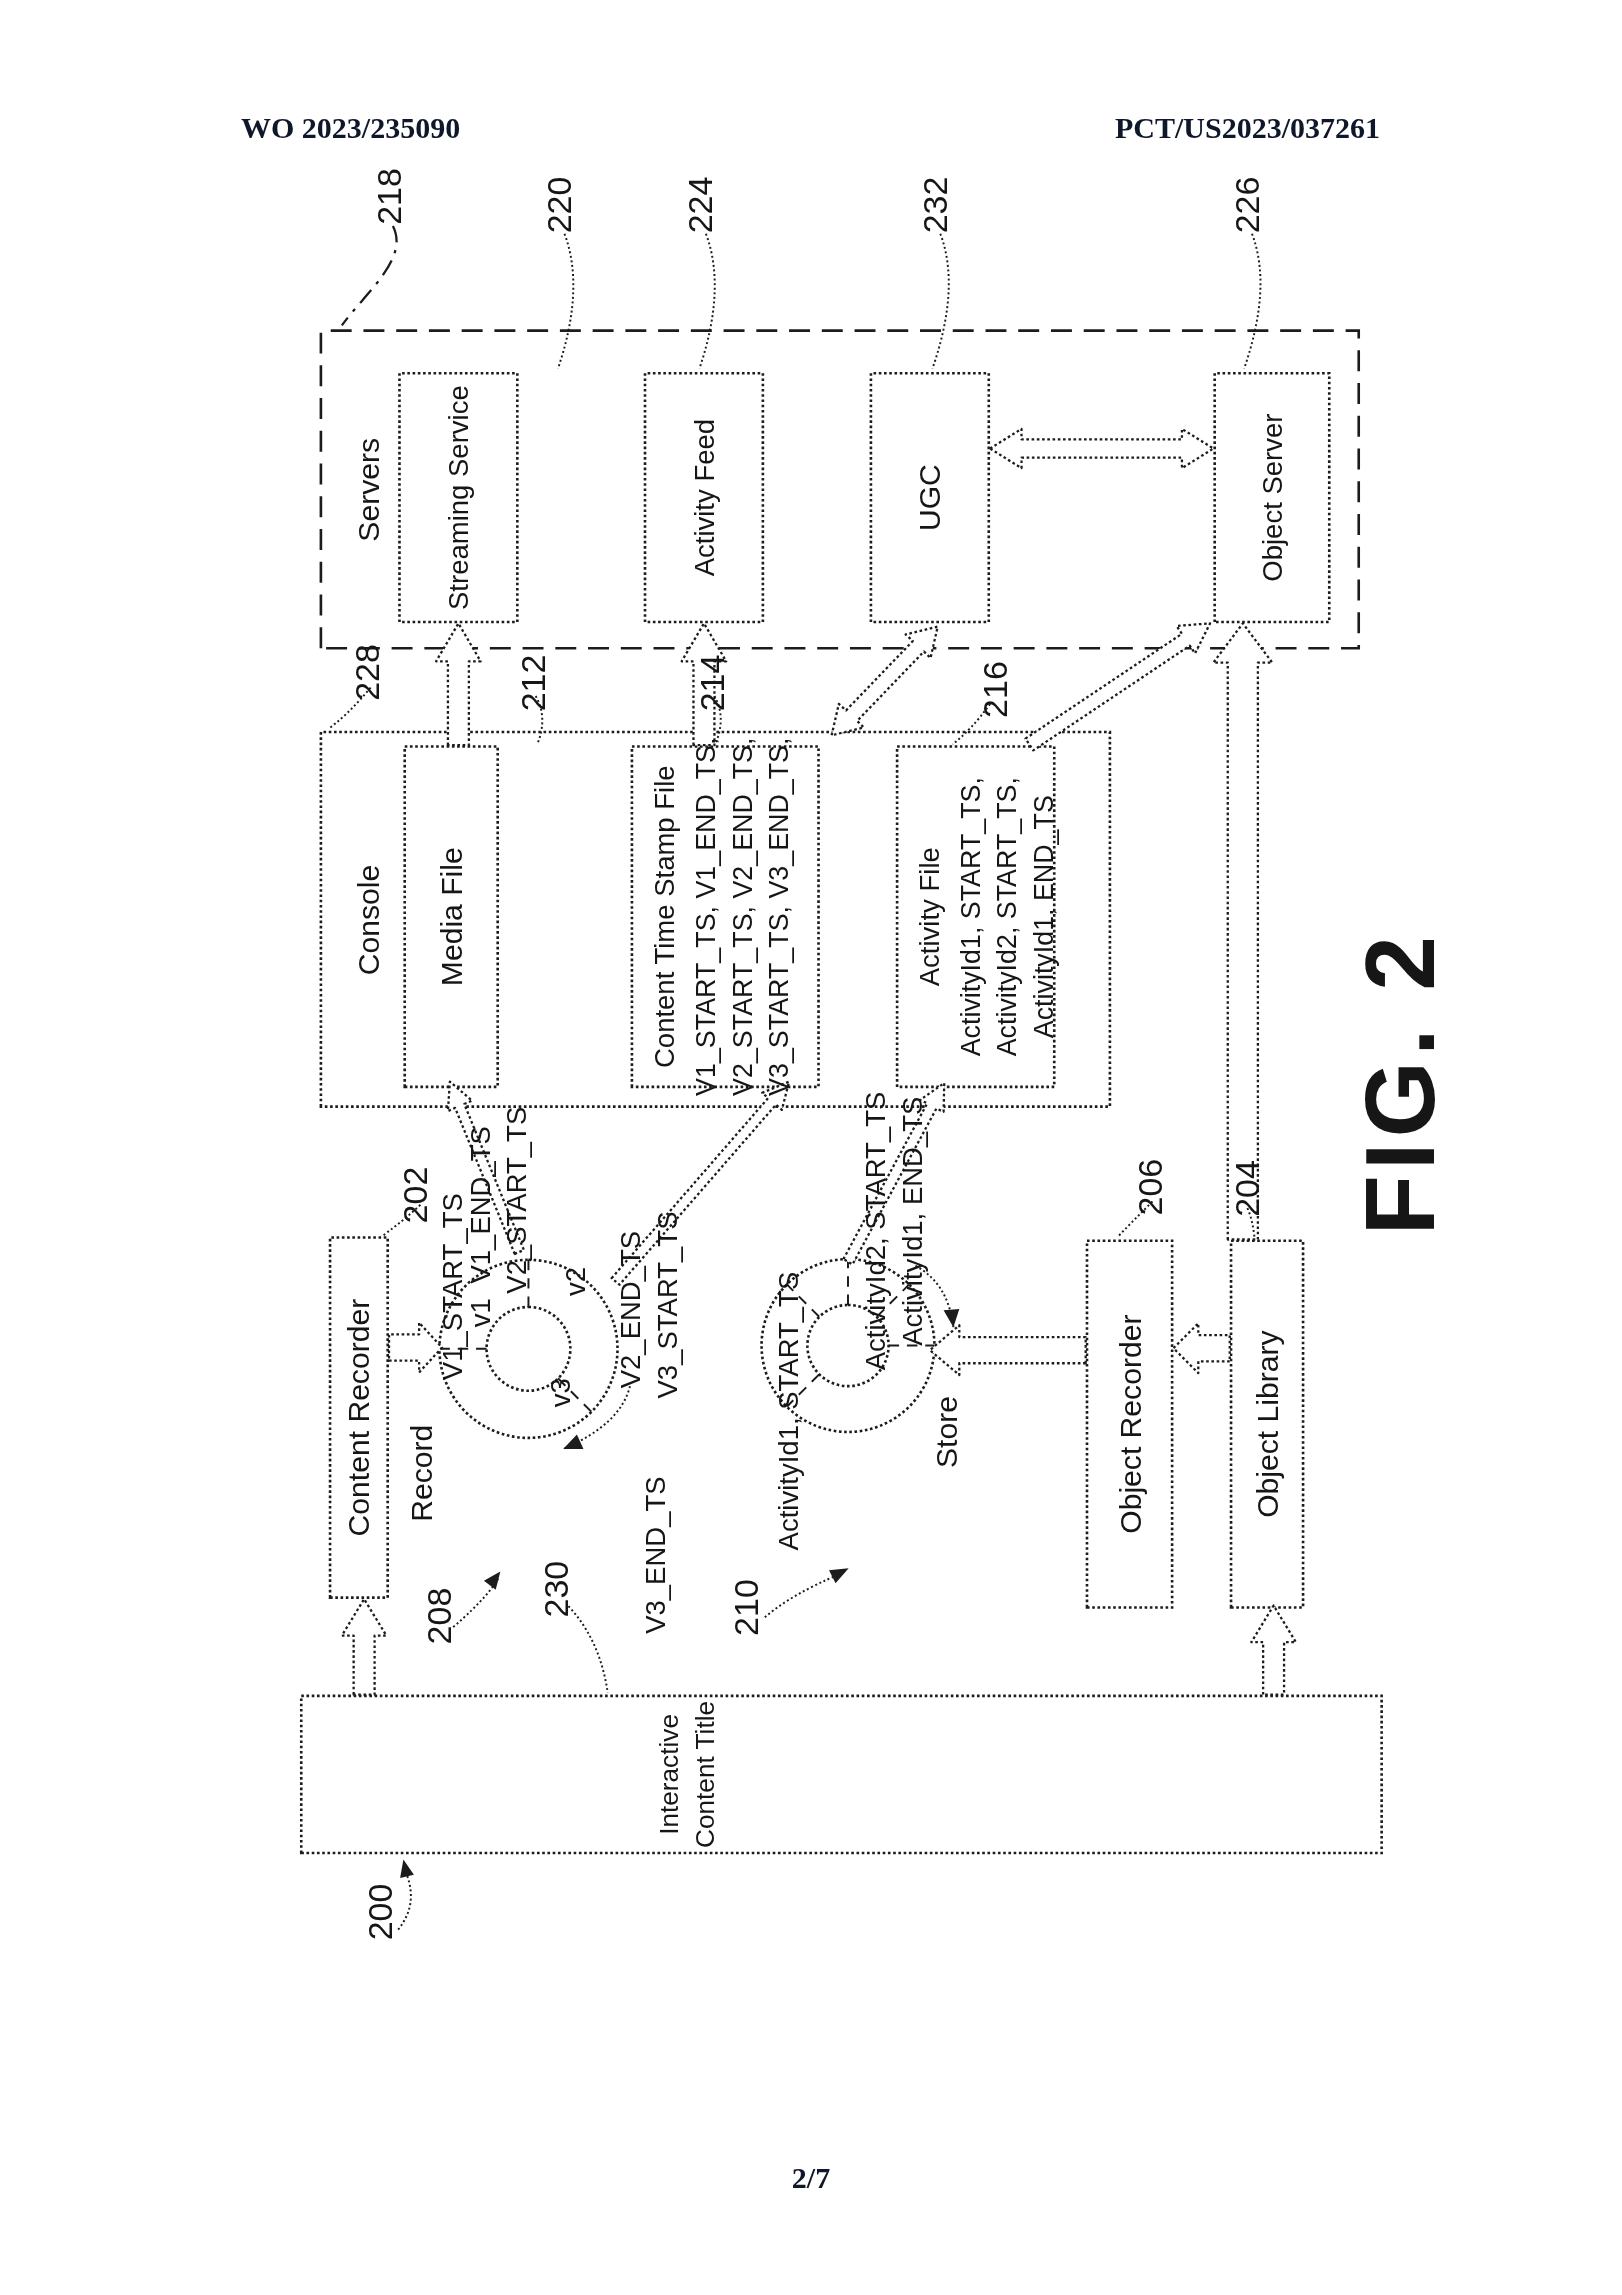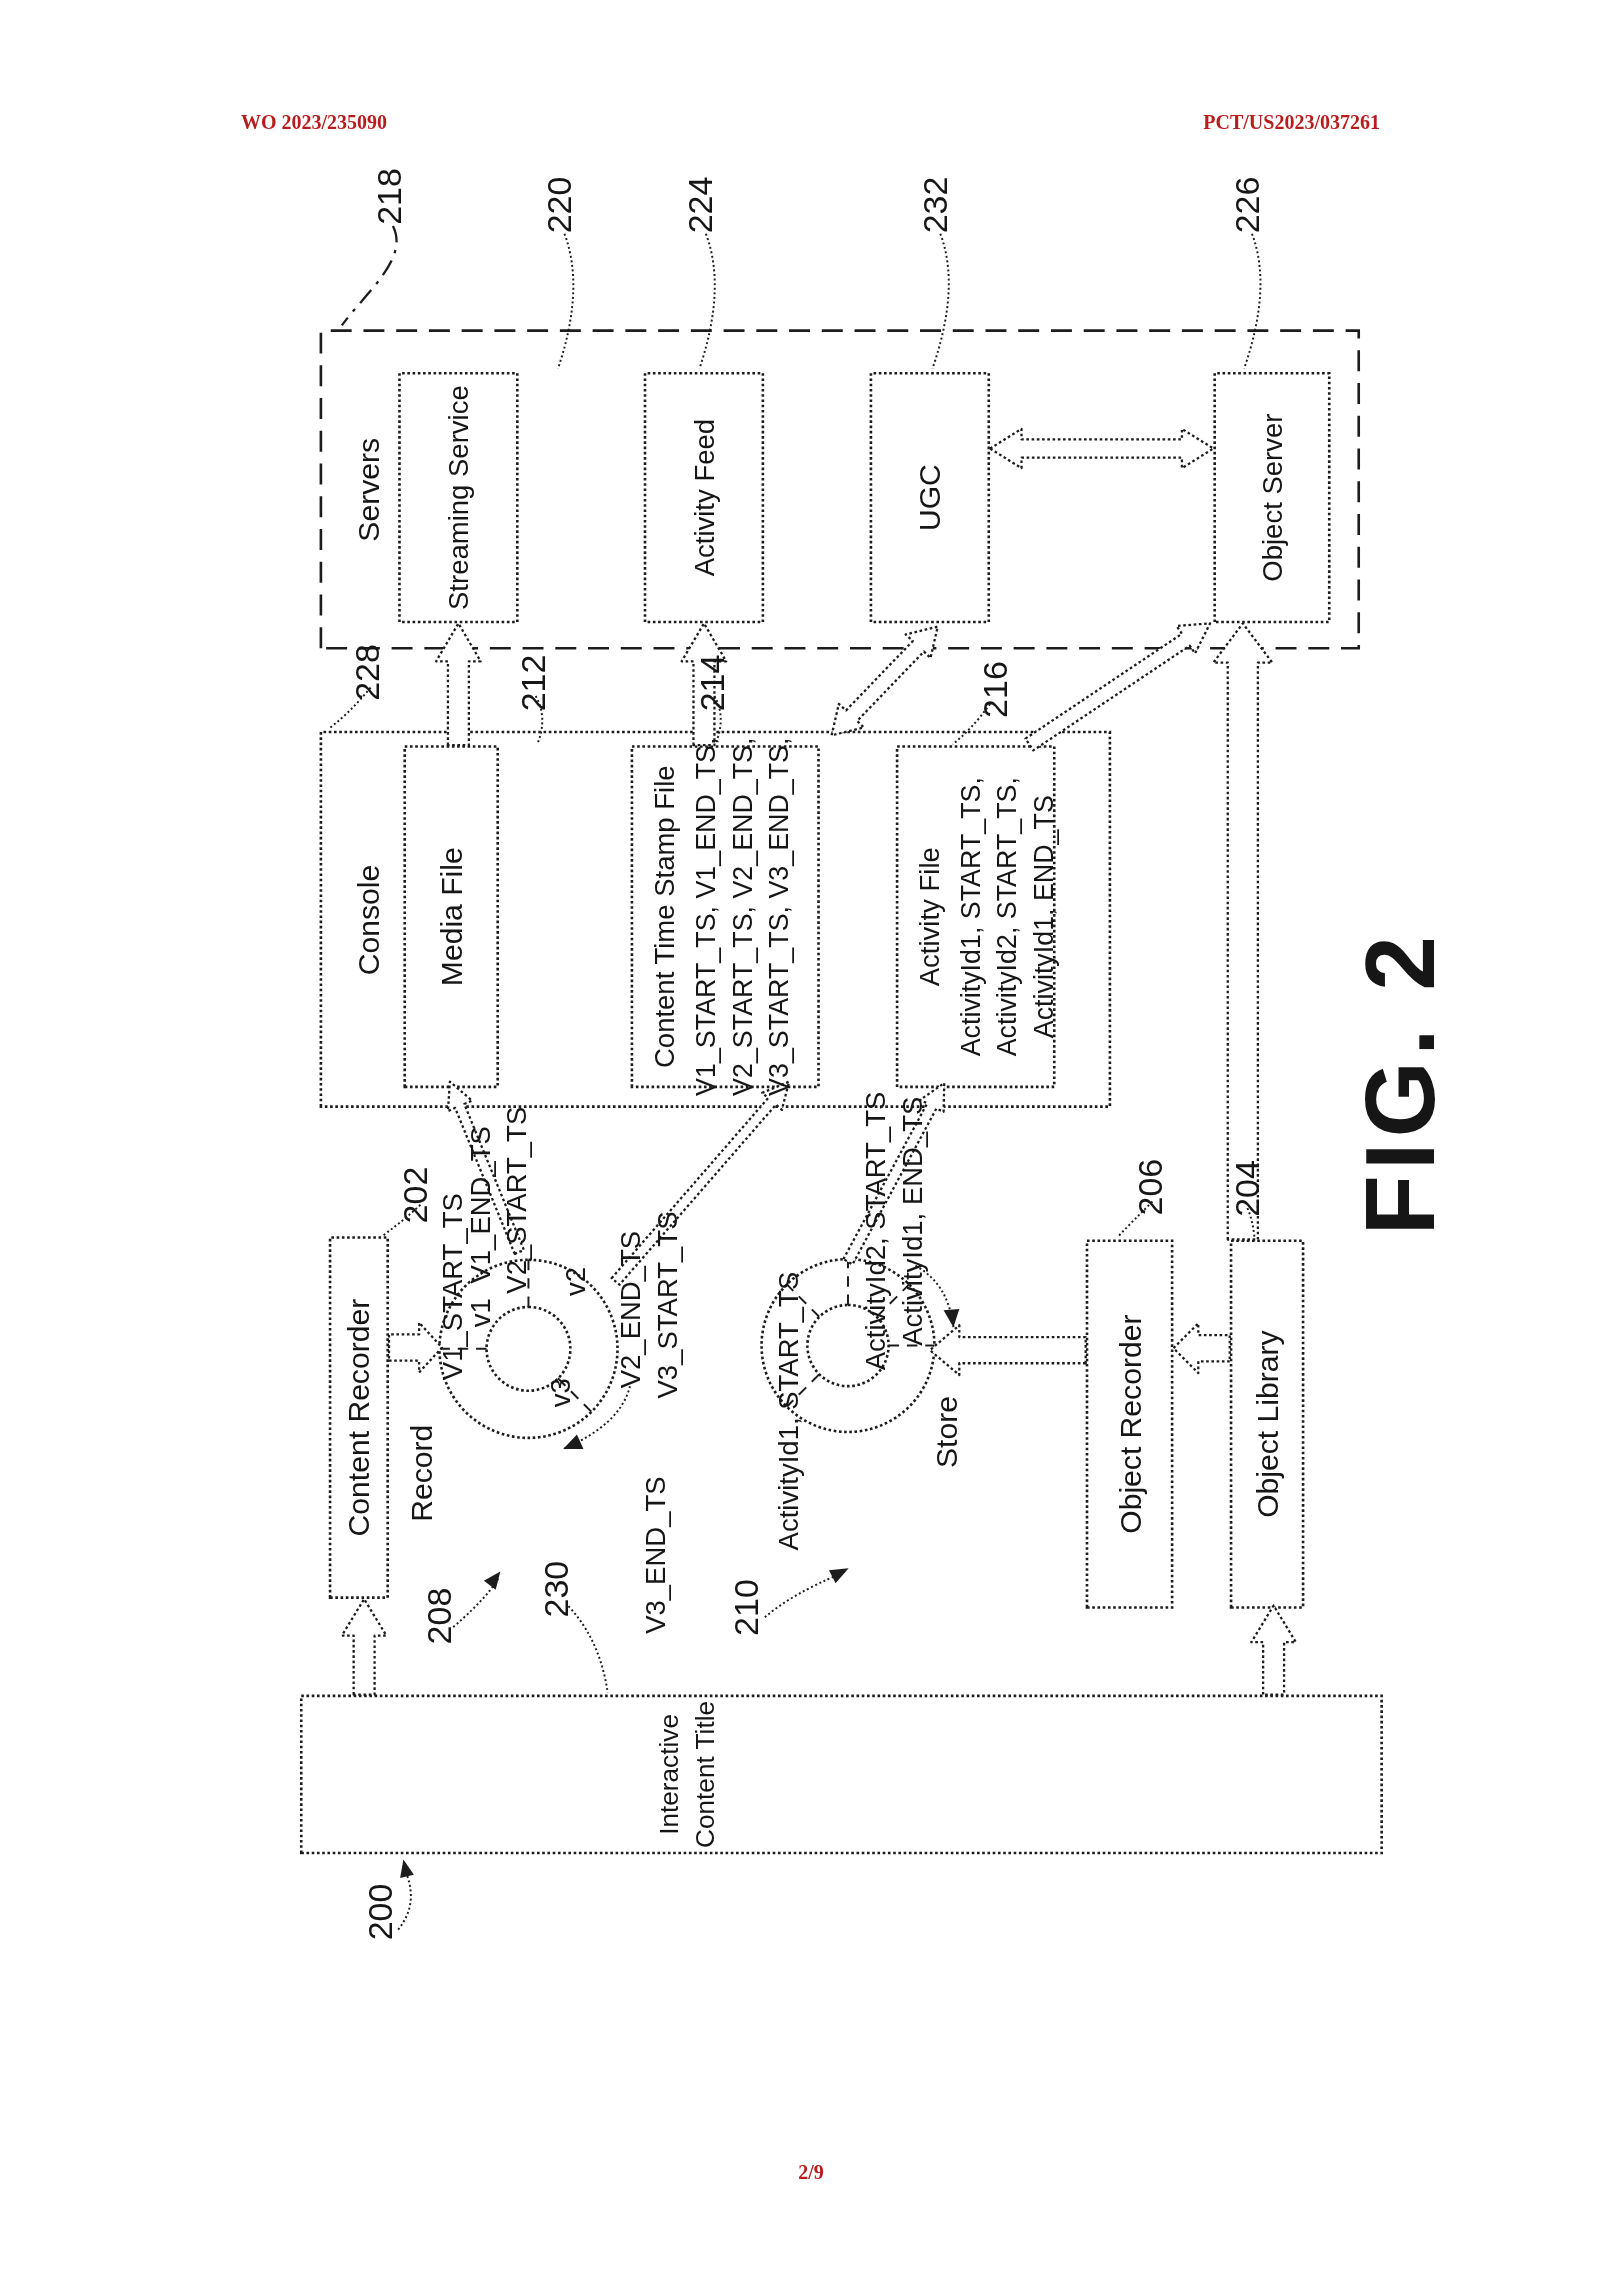--- a/index.html
+++ b/index.html
@@ -1,19 +1,19 @@
 <!DOCTYPE html>
 <html style="font-size:10.5px"><head>
 <meta charset="utf-8">
 <style>
   html,body{margin:0;padding:0;background:#ffffff;}
   body{width:1622px;height:2295px;position:relative;overflow:hidden;
        font-family:"Liberation Sans",sans-serif;color:#1a1a1a;}
   .hdr{position:absolute;font-family:"Liberation Serif",serif;font-weight:bold;
-       font-size:20px;color:#b91c1c;white-space:nowrap;}
+       font-size:30px;color:#0f172a;white-space:nowrap;}
   #hdr-left{left:241px;top:111px;}
   #hdr-right{right:242px;top:111px;}
   #page-num{left:0;right:0;top:2161px;text-align:center;}
   #rotor{position:absolute;left:0;top:0;width:2295px;height:1622px;
          transform-origin:0 0;transform:translateY(2295px) rotate(-90deg);}
   svg{display:block;}
   .box{fill:#ffffff;stroke:#1c1c1c;stroke-width:4;stroke-dasharray:4 4;}
   .dashedbox{fill:none;stroke:#1c1c1c;stroke-width:4;stroke-dasharray:32 18;}
   .ring{fill:#ffffff;stroke:#1c1c1c;stroke-width:4;stroke-dasharray:4 4;}
   .divider{stroke:#1c1c1c;stroke-width:3;stroke-dasharray:16 12;fill:none;}
@@ -28,21 +28,21 @@
   .seg{font-size:42px;}
   .ref{font-size:52px;}
   .figlbl{font-size:150px;font-weight:bold;letter-spacing:8px;}
   .mid{text-anchor:middle;}
 </style>
 </head>
 <body>
 
 <div class="hdr" id="hdr-left">WO 2023/235090</div>
 <div class="hdr" id="hdr-right">PCT/US2023/037261</div>
-<div class="hdr" id="page-num">2/9</div>
+<div class="hdr" id="page-num">2/7</div>
 
 <div id="rotor">
 <svg width="2295" height="1622" viewBox="0 0 3505 2477">
 
   <rect class="box" x="675" y="460" width="240" height="1650"></rect>
   <rect class="box" x="1065" y="504" width="550" height="88"></rect>
   <rect class="box" x="1050" y="1660" width="560" height="130"></rect>
   <rect class="box" x="1050" y="1880" width="560" height="110"></rect>
 
   <rect class="box" x="1815" y="490" width="572" height="1205"></rect>

